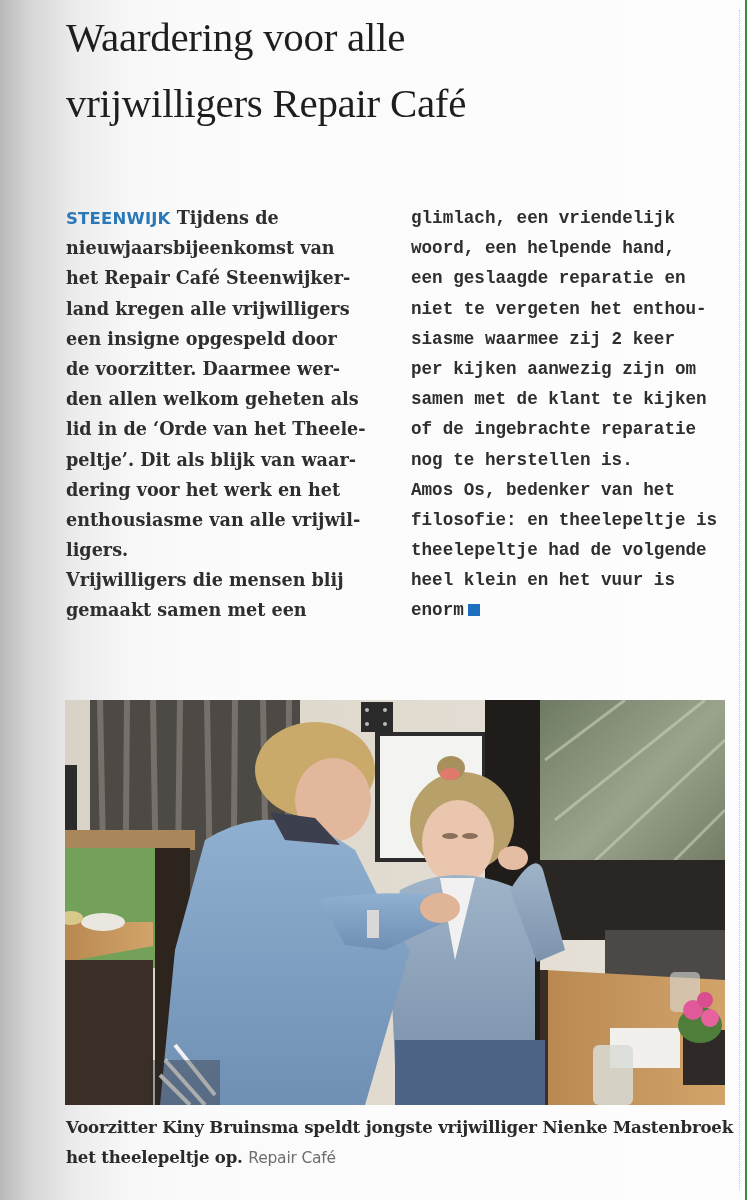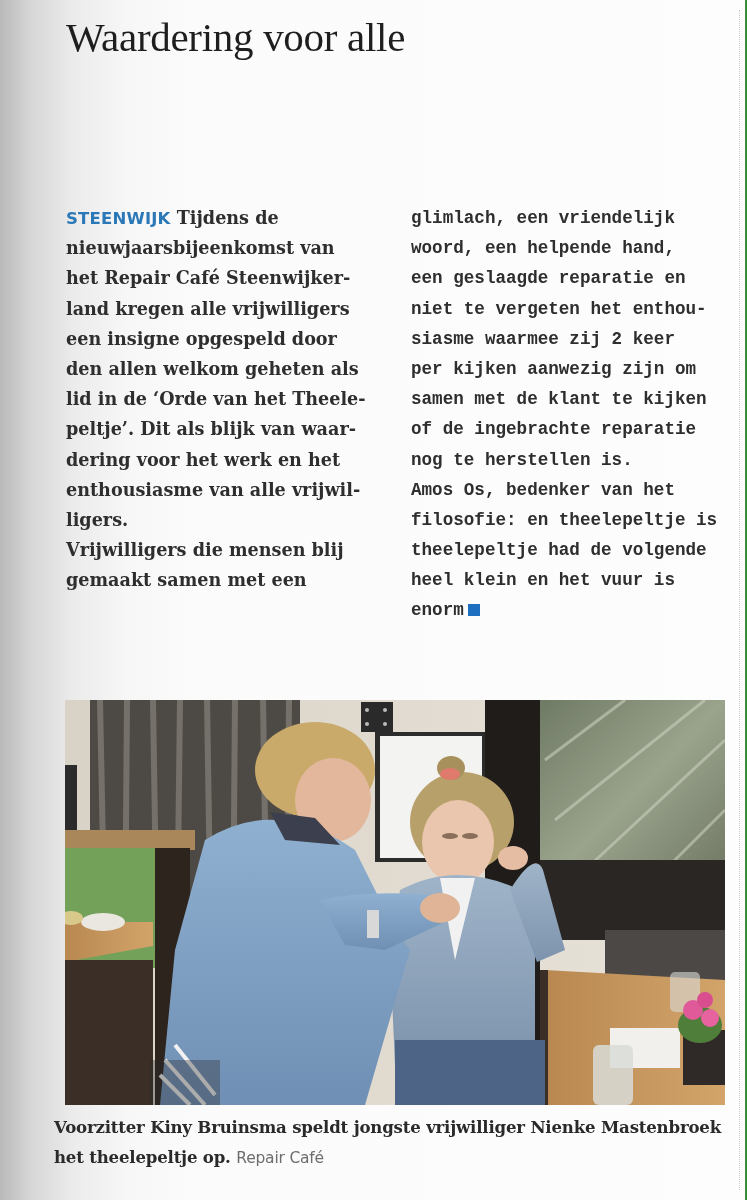--- a/index.html
+++ b/index.html
@@ -73,21 +73,21 @@
       left: 65px;
       top: 700px;
       width: 660px;
       height: 405px;
       overflow: hidden;
       background: #5a534a;
     }
     .photo svg { display: block; }
     .caption {
       position: absolute;
-      left: 54px;
+      left: 66px;
       top: 1112px;
       width: 670px;
       font-family: "DejaVu Serif", serif;
       font-weight: bold;
       font-size: 16.6px;
       line-height: 30px;
       color: #2a2a2a;
       letter-spacing: -0.2px;
     }
     .credit {
@@ -98,28 +98,30 @@
     }
   </style>
 </head>
 <body>
 
 <div class="green-edge"></div>
 <div class="dotted-edge"></div>
 
 <h1 class="headline">
   <span style="display:block">Waardering voor alle</span>
+  <span style="display:block">vrijwilligers Repair Café</span>
 </h1>
 
 <div class="col col-left">
   <span class="line"><span class="dateline">STEENWIJK</span><span> Tijdens de</span></span>
   <span class="line">nieuwjaarsbijeenkomst van</span>
   <span class="line">het Repair Café Steenwijker-</span>
   <span class="line">land kregen alle vrijwilligers</span>
   <span class="line">een insigne opgespeld door</span>
+  <span class="line">de voorzitter. Daarmee wer-</span>
   <span class="line">den allen welkom geheten als</span>
   <span class="line">lid in de ‘Orde van het Theele-</span>
   <span class="line">peltje’. Dit als blijk van waar-</span>
   <span class="line">dering voor het werk en het</span>
   <span class="line">enthousiasme van alle vrijwil-</span>
   <span class="line">ligers.</span>
   <span class="line">Vrijwilligers die mensen blij</span>
   <span class="line">gemaakt samen met een</span>
 </div>
 

